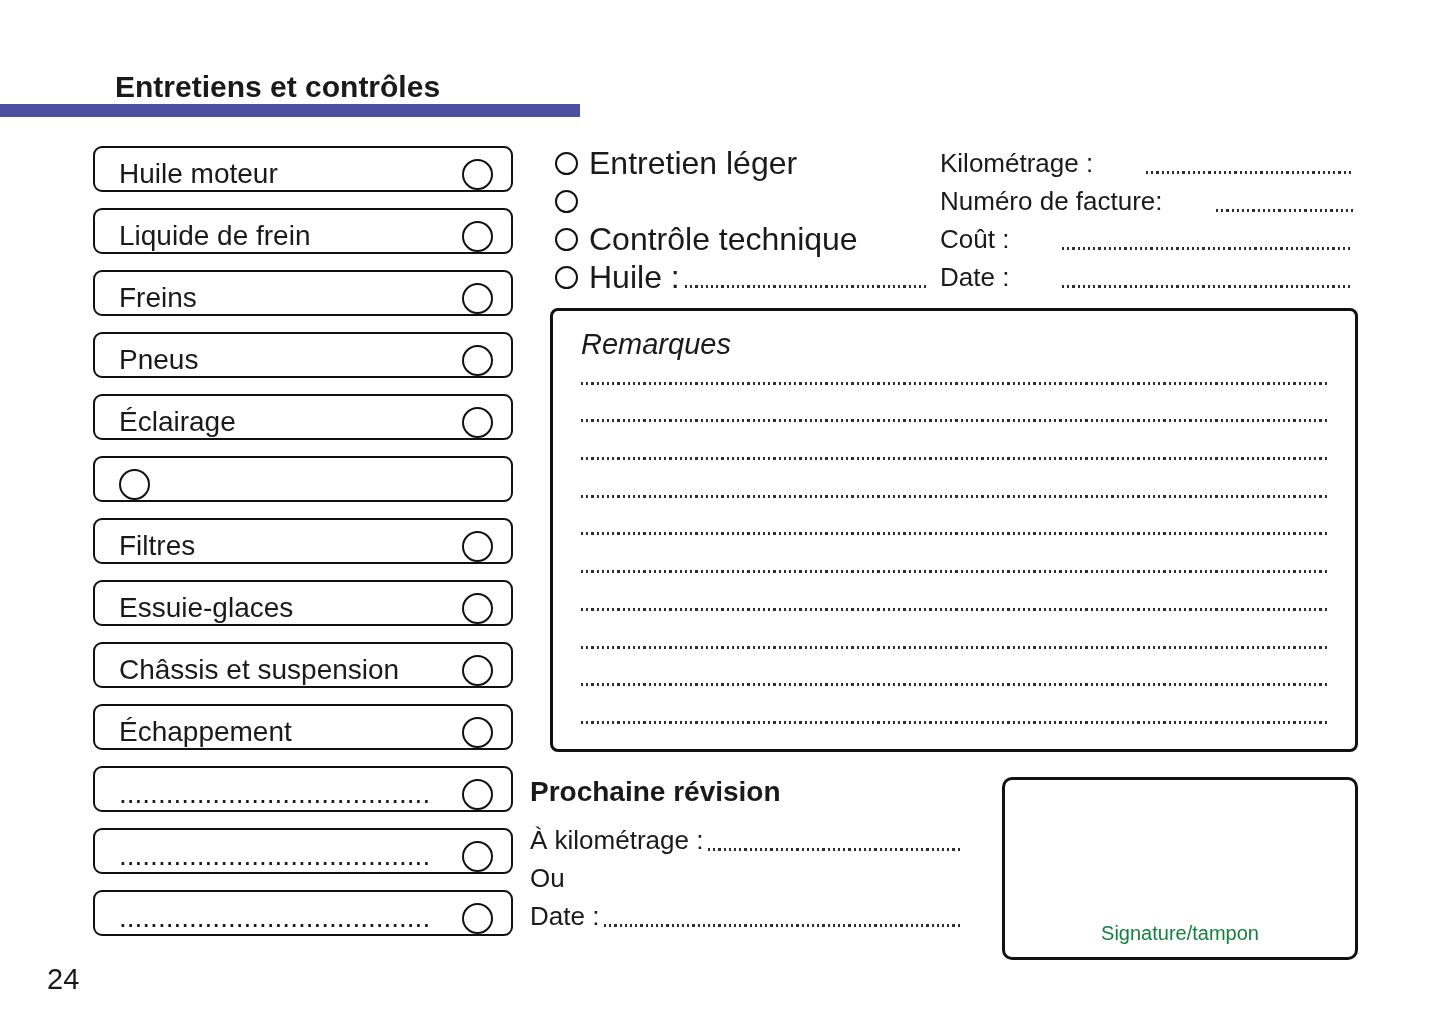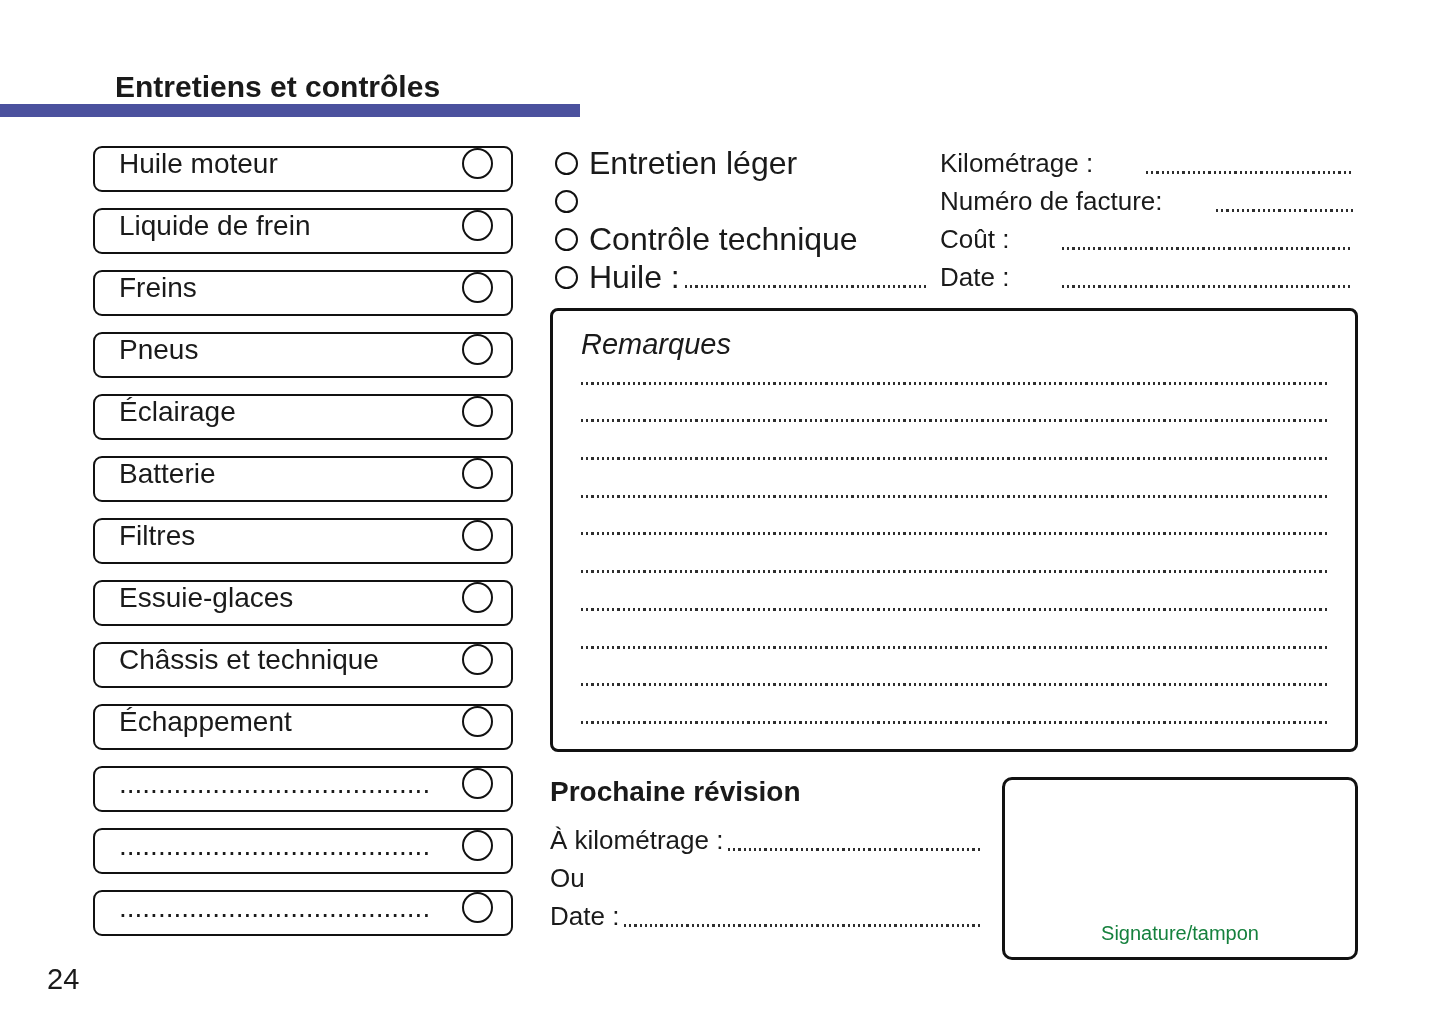--- a/index.html
+++ b/index.html
@@ -16,21 +16,21 @@
     background:#4b519e;
   }
   
   .checklist {
     position:absolute; left:93px; top:146px; width:420px;
     display:flex; flex-direction:column; gap:16px;
   }
   .check-row {
     box-sizing:border-box; height:46px; background:#fff;
     border:2.5px solid #111; border-radius:9px;
-    display:flex; align-items:flex-start; padding:0 18px 0 24px;
+    display:flex; align-items:flex-end; padding:0 18px 0 24px;
   }
   .check-label { flex:1; font-size:28px; white-space:nowrap; overflow:hidden; }
   .check-circle {
     box-sizing:border-box; flex:0 0 auto; width:31px; height:31px;
     border:2.5px solid #111; border-radius:50%;
   }
   
   .services { position:absolute; left:555px; top:144px; width:374px; display:flex; flex-direction:column; }
   .service-row { height:38px; display:flex; align-items:center; }
   .service-circle {
@@ -53,21 +53,21 @@
     box-sizing:border-box; border:3px solid #111; border-radius:8px; background:#fff;
   }
   .remarks-title { position:absolute; left:28px; top:17px; font-size:29px;font-style:italic; }
   .remarks-lines { position:absolute; left:28px; right:28px; top:36px; }
   .remark-line {
     height:37.7px;
     background-image:repeating-linear-gradient(90deg,#2e2e2e 0 2.2px,transparent 2.2px 5.2px);
     background-size:100% 3px; background-repeat:no-repeat; background-position:left bottom;
   }
   
-  .next-service { position:absolute; left:550px; top:776px; width:433px; }
+  .next-service { position:absolute; left:530px; top:776px; width:433px; }
   .next-title { font-size:28px; font-weight:bold; margin:0 0 13px 0; }
   .ns-row { height:38px; display:flex; align-items:center; }
   .ns-label { font-size:26px; white-space:nowrap; }
   
   .signature-box {
     position:absolute; left:1002px; top:777px; width:356px; height:183px;
     box-sizing:border-box; border:3px solid #111; border-radius:10px; background:#fff;
     display:flex; align-items:flex-end; justify-content:center;
   }
   .signature-label { font-size:20px; color:#15803d; margin-bottom:12px; }
@@ -95,33 +95,32 @@
       </div>
       <div class="check-row">
         <span class="check-label">Pneus</span>
         <span class="check-circle"></span>
       </div>
       <div class="check-row">
         <span class="check-label">Éclairage</span>
         <span class="check-circle"></span>
       </div>
       <div class="check-row">
-        <span class="check-label">Batterie</span>
         <span class="check-circle"></span>
       </div>
       <div class="check-row">
         <span class="check-label">Filtres</span>
         <span class="check-circle"></span>
       </div>
       <div class="check-row">
         <span class="check-label">Essuie-glaces</span>
         <span class="check-circle"></span>
       </div>
       <div class="check-row">
-        <span class="check-label">Châssis et technique</span>
+        <span class="check-label">Châssis et suspension</span>
         <span class="check-circle"></span>
       </div>
       <div class="check-row">
         <span class="check-label">Échappement</span>
         <span class="check-circle"></span>
       </div>
       <div class="check-row">
         <span class="check-label">........................................</span>
         <span class="check-circle"></span>
       </div>

